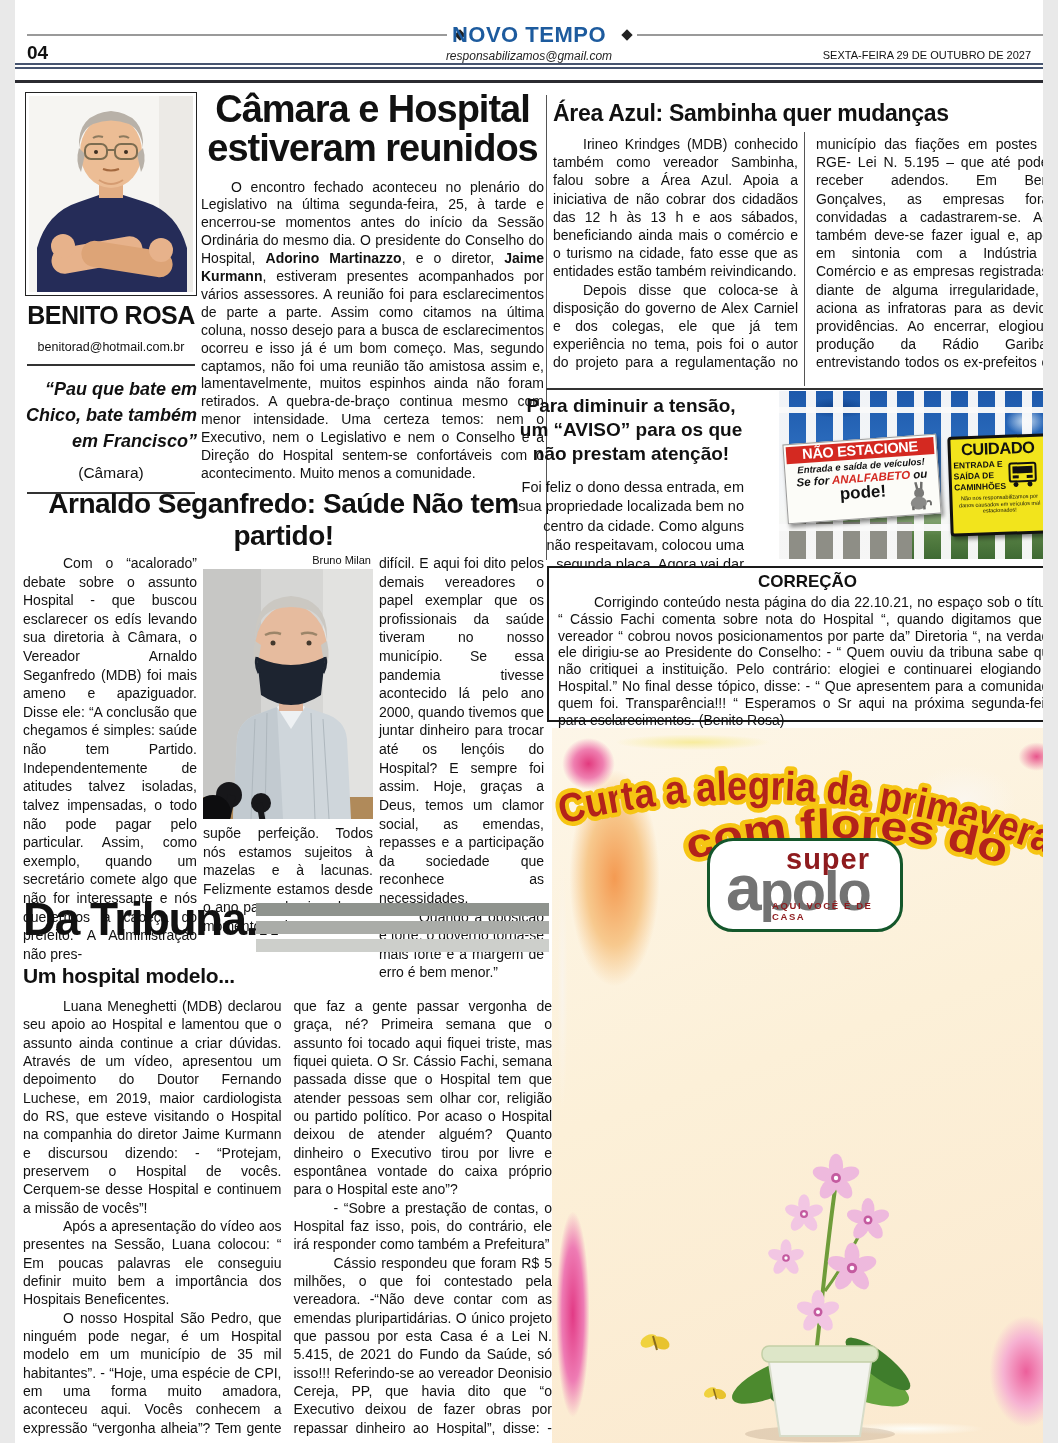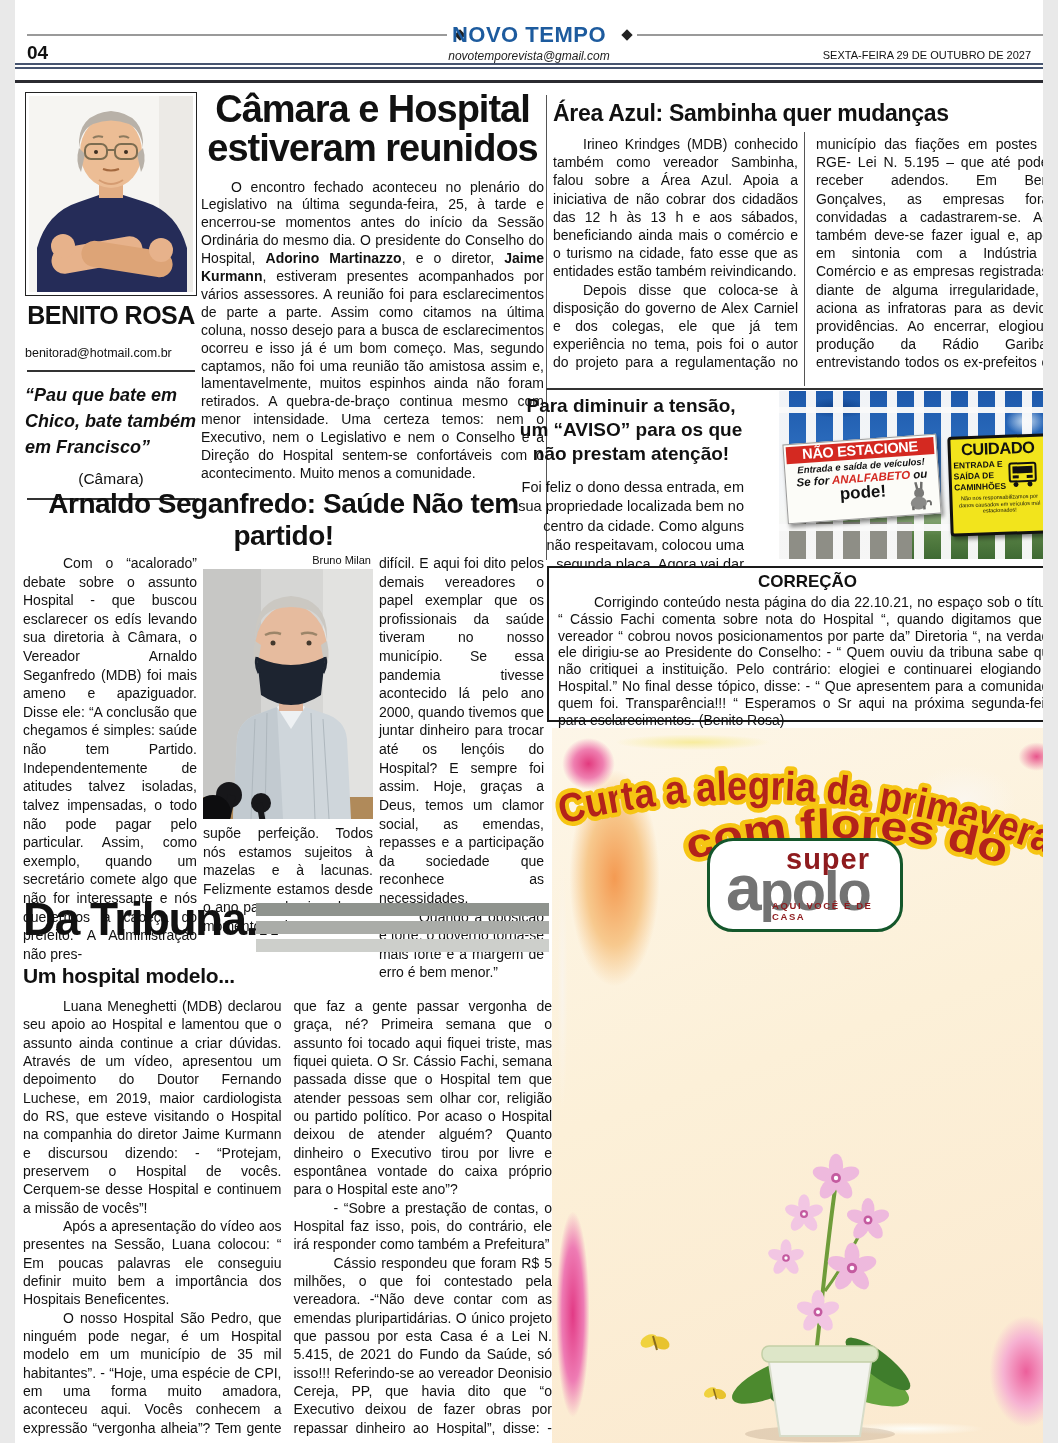--- a/index.html
+++ b/index.html
@@ -18,23 +18,23 @@
                 font-style:italic;font-size:12px;color:#222;}
   .header-date{position:absolute;top:49px;right:12px;font-size:11px;color:#111;}
   .rule-double{position:absolute;top:63px;left:0;width:100%;height:6px;
                border-top:2px solid #46546f;border-bottom:2px solid #46546f;box-sizing:border-box;}
   .rule-heavy{position:absolute;top:80px;left:0;width:100%;height:3px;background:#2b2b31;}
   
   .columnist{position:absolute;left:10px;top:92px;width:172px;}
   .photo-frame{border:1px solid #222;background:#fff;padding:3px;}
   .photo-frame svg{display:block;}
   .columnist-name{margin-top:5px;text-align:center;font-size:25px;font-weight:bold;letter-spacing:-.5px;}
-  .columnist-email{text-align:left;font-size:12.5px;margin-top:16px;}
+  .columnist-email{text-align:center;font-size:12.5px;margin-top:10px;}
   .col-rule{border:none;border-top:2px solid #333;margin:10px 2px;}
-  .columnist-quote{font-size:18px;font-weight:bold;font-style:italic;text-align:left;line-height:1.45;}
+  .columnist-quote{font-size:18px;font-weight:bold;font-style:italic;text-align:right;line-height:1.45;}
   .columnist-refrain{font-size:15.5px;text-align:center;margin-top:10px;}
   
   .camara{position:absolute;left:186px;top:90px;width:343px;}
   .camara-title{font-size:38px;line-height:1.02;font-weight:bold;text-align:center;letter-spacing:-1px;}
   .camara-body{margin-top:11px;font-size:14px;line-height:1.28;text-align:justify;text-indent:30px;}
   .camara-body b{font-weight:bold;}
   
   .vr{position:absolute;width:1px;background:#555;}
   .vr1{left:531px;top:95px;height:465px;}
   .vr2{left:789px;top:132px;height:254px;}
@@ -138,21 +138,21 @@
 <body>
 
 <div class="page">
 
   <div class="mast-line left"></div>
   <div class="diamond d1"></div>
   <div class="masthead">NOVO TEMPO</div>
   <div class="diamond d2"></div>
   <div class="mast-line right"></div>
   <div class="page-number">04</div>
-  <div class="header-email">novotemporevista@gmail.com</div>
+  <div class="header-email">responsabilizamos@gmail.com</div>
   <div class="header-date">SEXTA-FEIRA 29 DE OUTUBRO DE 2027</div>
   <div class="rule-double"></div>
   <div class="rule-heavy"></div>
 
   <div class="columnist">
     <div class="photo-frame">
       <svg width="164" height="196" viewBox="0 0 164 196">
         <rect width="164" height="196" fill="#f6f5f2"></rect>
         <rect x="130" width="34" height="196" fill="#eceae6"></rect>
         <path d="M8,196 L8,152 Q18,116 50,106 L70,99 Q82,93 94,99 L116,106 Q148,116 158,152 L158,196 Z" fill="#252c58"></path>

